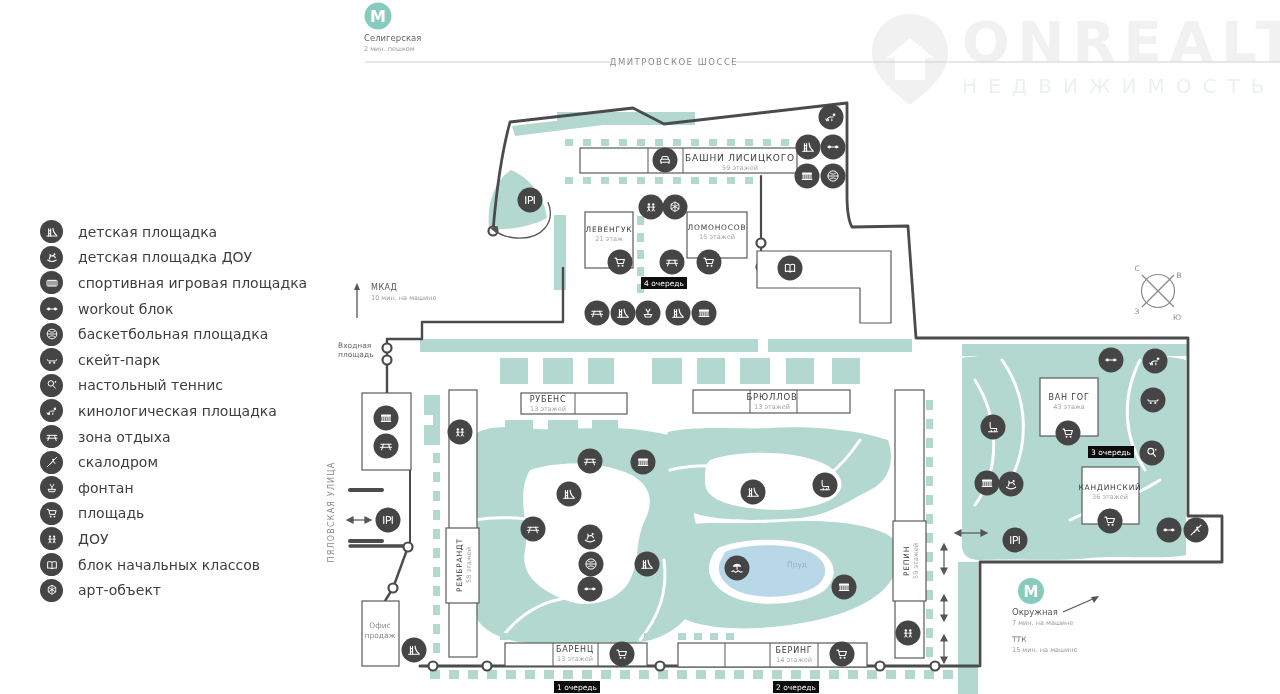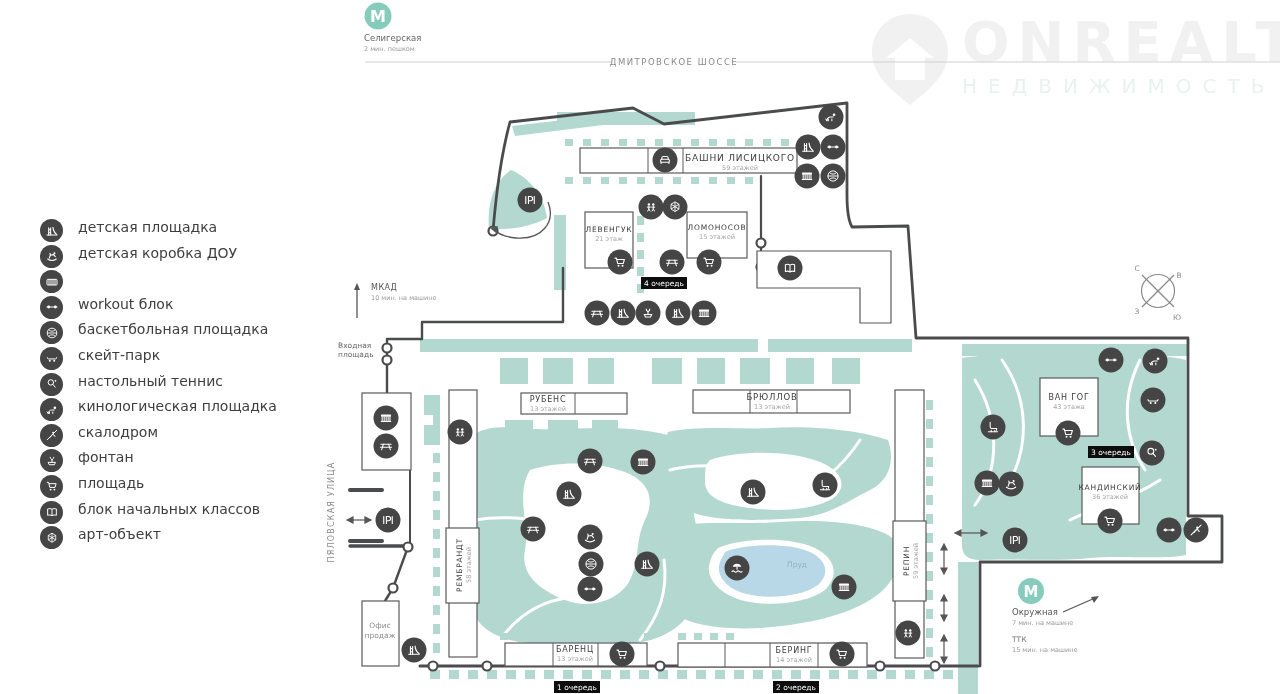--- a/index.html
+++ b/index.html
@@ -5,21 +5,21 @@
   html,body{margin:0;padding:0;background:#fff;}
   #stage{position:relative;width:1280px;height:694px;background:#ffffff;overflow:hidden;
          font-family:"DejaVu Sans","Liberation Sans",sans-serif;}
   
   #watermark{position:absolute;left:868px;top:12px;display:flex;align-items:flex-start;z-index:1;}
   #wm-text{margin-left:10px;}
   #wm-brand{font-size:56px;font-weight:bold;letter-spacing:8px;color:#f1f1f1;line-height:60px;}
   #wm-sub{font-size:20px;letter-spacing:11px;color:#eaf2f0;margin-top:2px;}
   
   #legend{position:absolute;left:40px;top:219px;z-index:3;}
-  .lg-row{display:flex;align-items:flex-start;height:25.6px;}
+  .lg-row{display:flex;align-items:center;height:25.6px;}
   .lg-ic{width:23px;height:23px;border-radius:50%;background:#454545;flex:0 0 23px;
          display:flex;align-items:center;justify-content:center;}
   .lg-ic svg{width:16px;height:16px;}
   .lg-label{margin-left:15px;font-size:14px;color:#3e3e3e;white-space:nowrap;}
   #mapsvg{position:absolute;left:0;top:0;z-index:2;}
   text{font-family:"DejaVu Sans","Liberation Sans",sans-serif;}
 </style>
 </head>
 <body>
 <div id="stage">
@@ -188,28 +188,29 @@
           </svg>
         </span>
         <span class="lg-label">детская площадка</span>
       </div>
       <div class="lg-row">
         <span class="lg-ic">
           <svg viewBox="0 0 24 24">
             <use href="#sym-horse"></use>
           </svg>
         </span>
-        <span class="lg-label">детская коробка ДОУ</span>
+        <span class="lg-label">детская площадка ДОУ</span>
       </div>
       <div class="lg-row">
         <span class="lg-ic">
           <svg viewBox="0 0 24 24">
             <use href="#sym-sportground"></use>
           </svg>
         </span>
+        <span class="lg-label">спортивная игровая площадка</span>
       </div>
       <div class="lg-row">
         <span class="lg-ic">
           <svg viewBox="0 0 24 24">
             <use href="#sym-workout"></use>
           </svg>
         </span>
         <span class="lg-label">workout блок</span>
       </div>
       <div class="lg-row">
@@ -240,40 +241,56 @@
         <span class="lg-ic">
           <svg viewBox="0 0 24 24">
             <use href="#sym-dog"></use>
           </svg>
         </span>
         <span class="lg-label">кинологическая площадка</span>
       </div>
       <div class="lg-row">
         <span class="lg-ic">
           <svg viewBox="0 0 24 24">
+            <use href="#sym-rest"></use>
+          </svg>
+        </span>
+        <span class="lg-label">зона отдыха</span>
+      </div>
+      <div class="lg-row">
+        <span class="lg-ic">
+          <svg viewBox="0 0 24 24">
             <use href="#sym-climb"></use>
           </svg>
         </span>
         <span class="lg-label">скалодром</span>
       </div>
       <div class="lg-row">
         <span class="lg-ic">
           <svg viewBox="0 0 24 24">
             <use href="#sym-fountain"></use>
           </svg>
         </span>
         <span class="lg-label">фонтан</span>
       </div>
       <div class="lg-row">
         <span class="lg-ic">
           <svg viewBox="0 0 24 24">
             <use href="#sym-shop"></use>
           </svg>
         </span>
         <span class="lg-label">площадь</span>
+      </div>
+      <div class="lg-row">
+        <span class="lg-ic">
+          <svg viewBox="0 0 24 24">
+            <use href="#sym-dou"></use>
+          </svg>
+        </span>
+        <span class="lg-label">ДОУ</span>
       </div>
       <div class="lg-row">
         <span class="lg-ic">
           <svg viewBox="0 0 24 24">
             <use href="#sym-school"></use>
           </svg>
         </span>
         <span class="lg-label">блок начальных классов</span>
       </div>
       <div class="lg-row">

